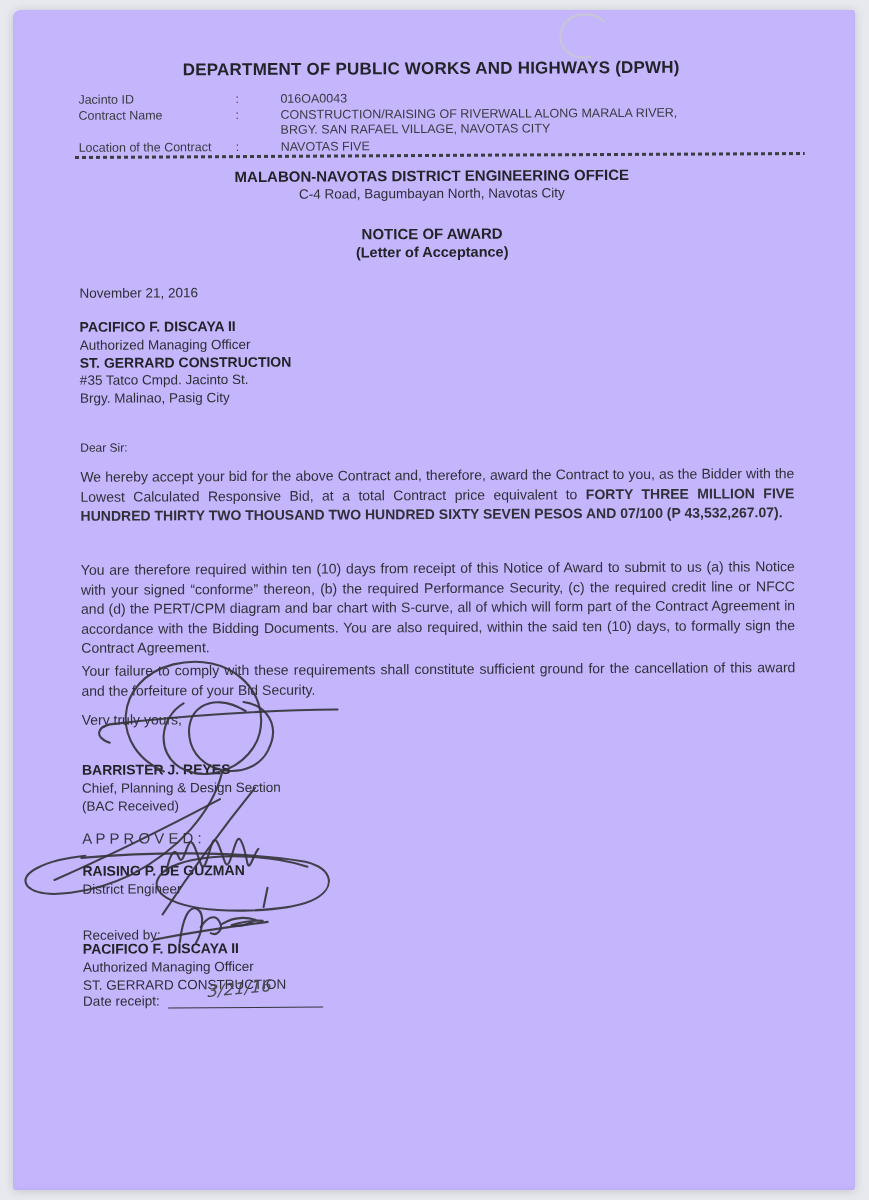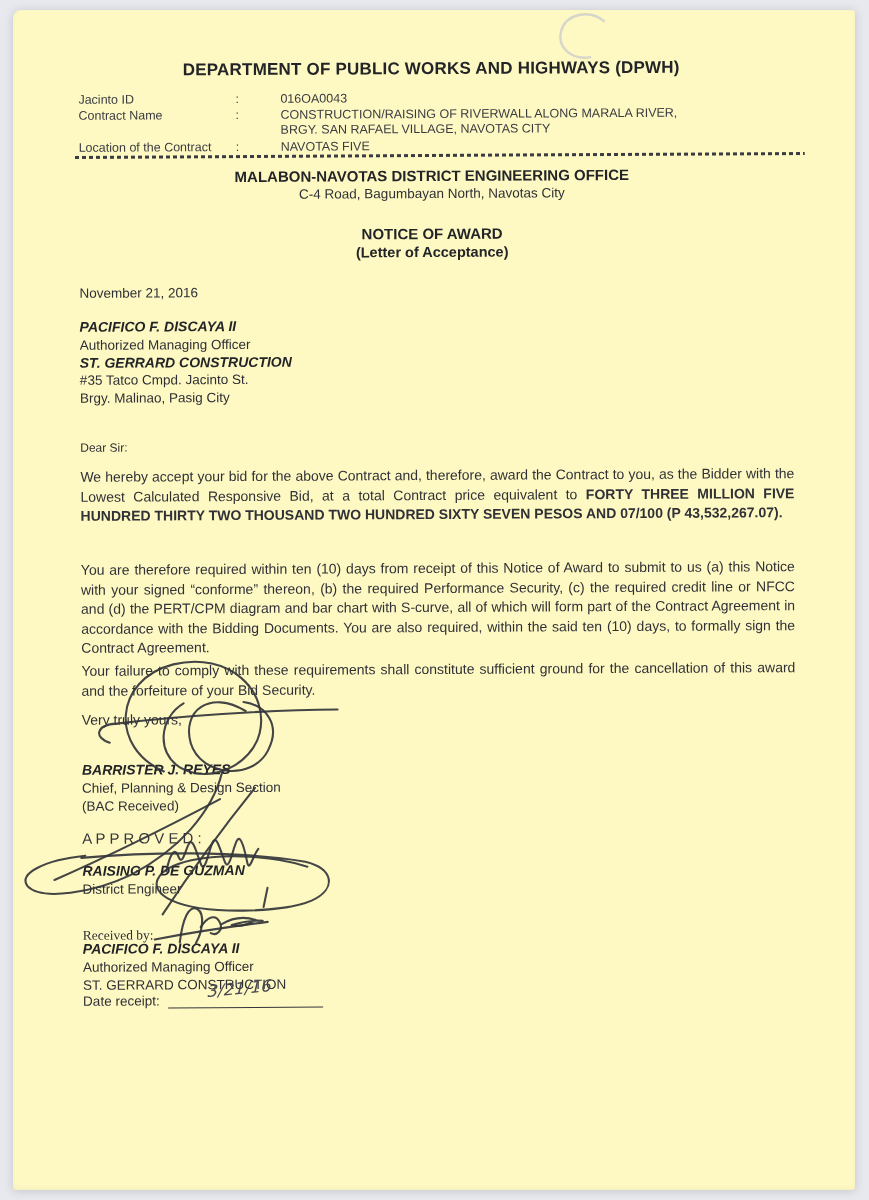--- a/index.html
+++ b/index.html
@@ -4,32 +4,32 @@
 <style>
   html,body{margin:0;padding:0;}
   body{
     width:869px;height:1200px;
     background:#e8e9ee;
     font-family:"Liberation Sans","DejaVu Sans",sans-serif;
     overflow:hidden;position:relative;
   }
   .paper{
     position:absolute;left:13px;top:10px;width:842px;height:1180px;
-    background:#fef9c3;
+    background:#c4b5fd;
     border-radius:8px 3px 3px 3px;
     box-shadow:0 1px 10px rgba(50,50,70,.20), inset 0 -2px 4px rgba(120,120,140,.07);
   }
   .letter{
     position:absolute;inset:0;
     transform:rotate(-0.3deg);
     color:#2e2f35;
   }
   .abs{position:absolute;}
   .ctr{left:0;right:0;text-align:center;}
-  .b{font-weight:700;color:#232428;font-style:italic;}
+  .b{font-weight:700;color:#232428;}
   .doc-title{top:49px;font-size:17px;font-weight:700;letter-spacing:.2px;color:#232428;}
   .crow{font-size:12.5px;color:#3a3b41;}
   .crow .lab{position:absolute;left:68px;top:0;white-space:nowrap;}
   .crow .col{position:absolute;left:225px;top:0;}
   .crow .val{position:absolute;left:270px;top:0;white-space:nowrap;}
   .dashes{
     top:144px;left:64px;width:730px;height:3px;
     background:repeating-linear-gradient(90deg,#3b3c42 0 4px,transparent 4px 7px);
   }
   .office-name{top:157px;font-size:15px;font-weight:700;color:#232428;}
@@ -45,21 +45,21 @@
     position:absolute;left:68px;width:714px;margin:0;
     font-size:14px;line-height:19.6px;text-align:justify;color:#303137;
   }
   .p1{top:456px;}
   .p2{top:549px;}
   .p3{top:650px;}
   .closing{top:700px;left:68px;font-size:14px;}
   .sig1{top:750px;}
   .approved{top:818px;left:68px;font-size:15px;color:#36373d;}
   .sig2{top:851px;}
-  .received{top:916px;left:68px;font-size:13.5px;font-family:Liberation Serif, serif;}
+  .received{top:916px;left:68px;font-size:13.5px;}
   .sig3{top:929px;}
   .drecv{top:982px;left:68px;font-size:13.5px;white-space:nowrap;}
   .dr-line{
     display:inline-block;width:155px;margin-left:8px;
     border-bottom:1.6px solid #34353b;height:14px;position:relative;vertical-align:bottom;
   }
   .hand{
     position:absolute;left:40px;top:-14px;
     font-style:italic;font-size:16.5px;color:#4a4b52;
     transform:skewX(-8deg) rotate(-5deg);

